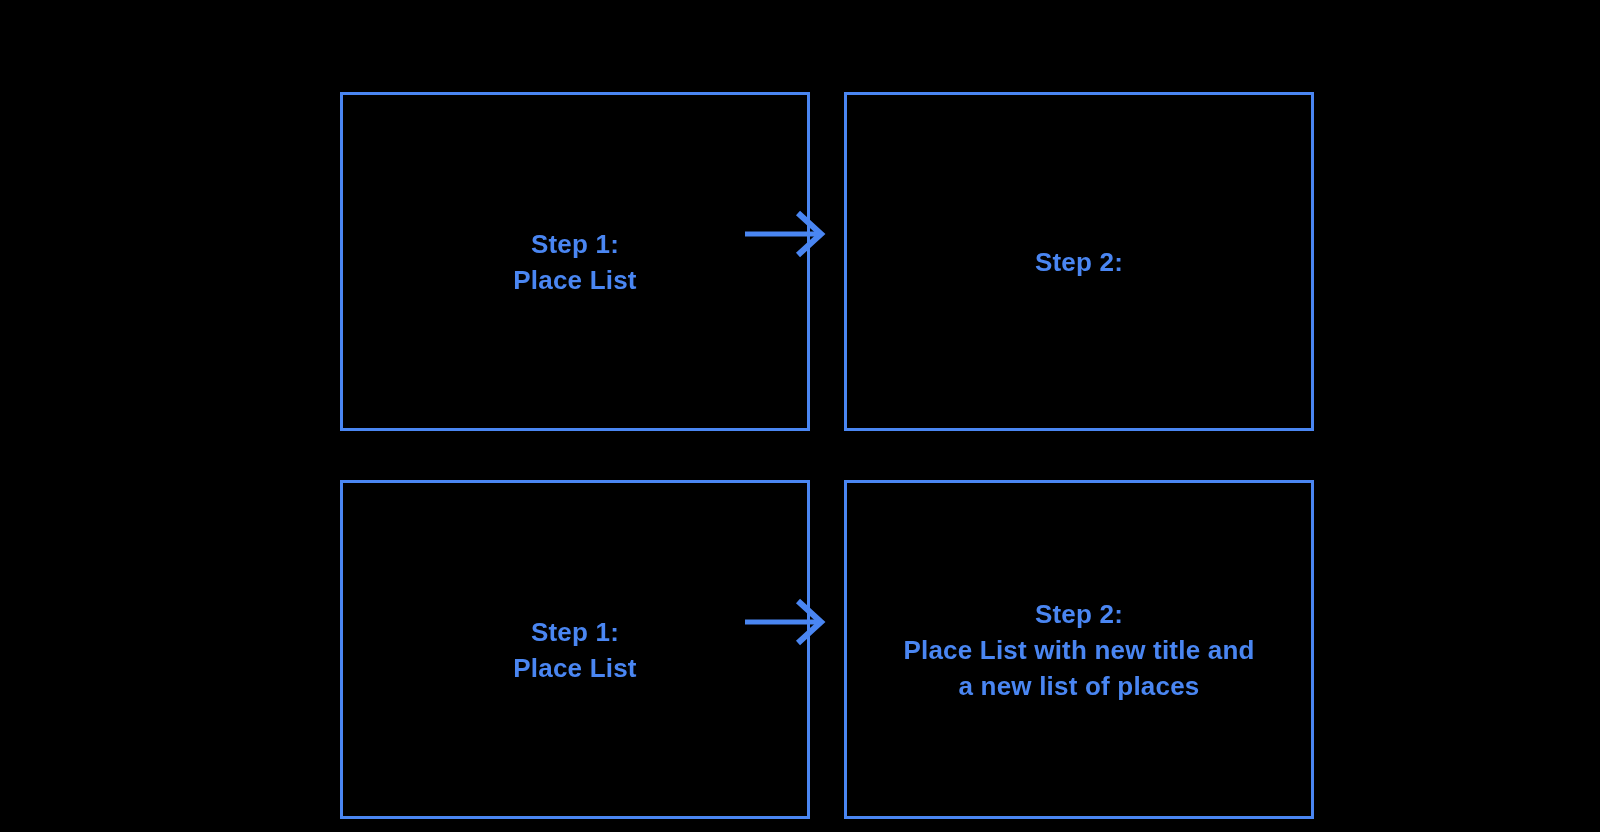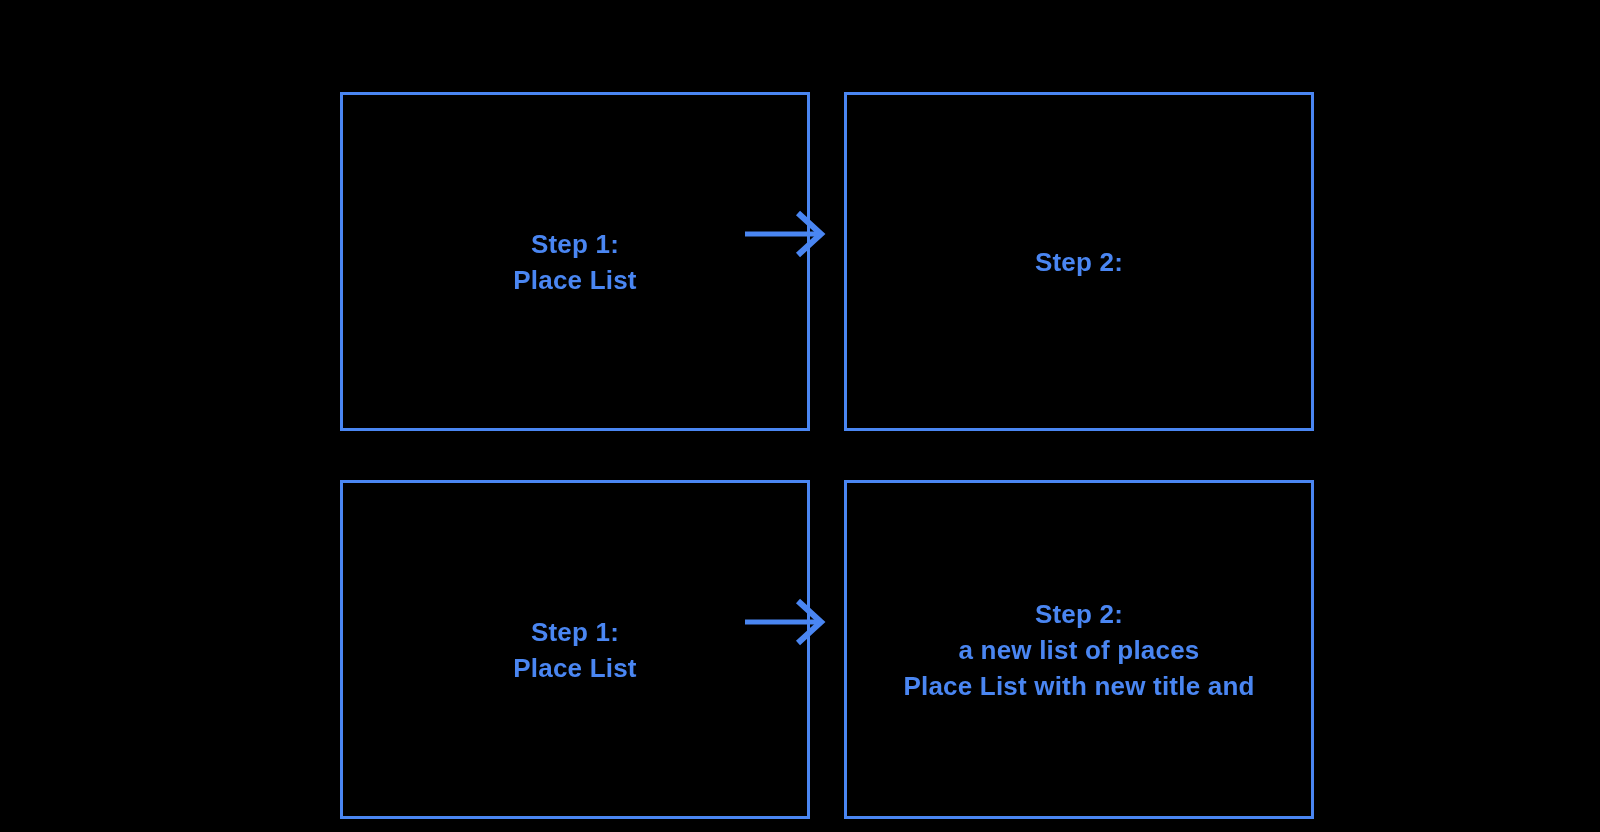--- a/index.html
+++ b/index.html
@@ -68,22 +68,22 @@
   <div class="flow-box pos-box-2">
     <div class="box-label">
       <div>Step 1:</div>
       <div>Place List</div>
     </div>
   </div>
 
   <div class="flow-box pos-box-3">
     <div class="box-label">
       <div>Step 2:</div>
+      <div>Place List with new title and</div>
       <div>a new list of places</div>
-      <div>Place List with new title and</div>
     </div>
   </div>
 
   <svg class="flow-arrow pos-arrow-0" viewBox="0 0 90 58" xmlns="http://www.w3.org/2000/svg" aria-hidden="true">
     <line x1="5" y1="29" x2="79" y2="29" stroke="#4a86f2" stroke-width="5"></line>
     <polyline points="58,8 81,29 58,50" fill="none" stroke="#4a86f2" stroke-width="6"></polyline>
   </svg>
 
   <svg class="flow-arrow pos-arrow-1" viewBox="0 0 90 58" xmlns="http://www.w3.org/2000/svg" aria-hidden="true">
     <line x1="5" y1="29" x2="79" y2="29" stroke="#4a86f2" stroke-width="5"></line>

